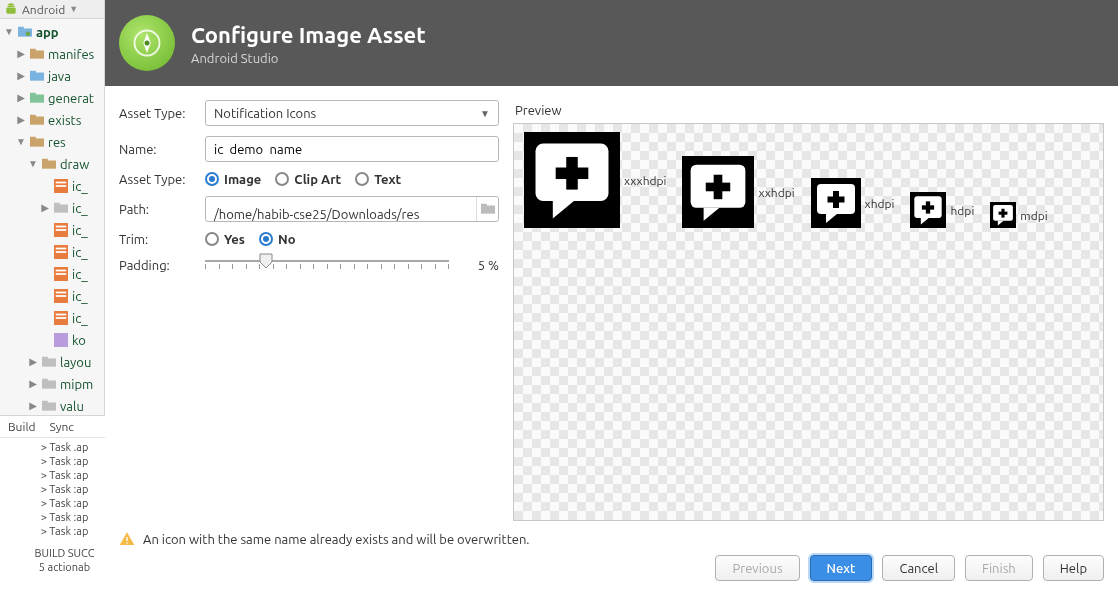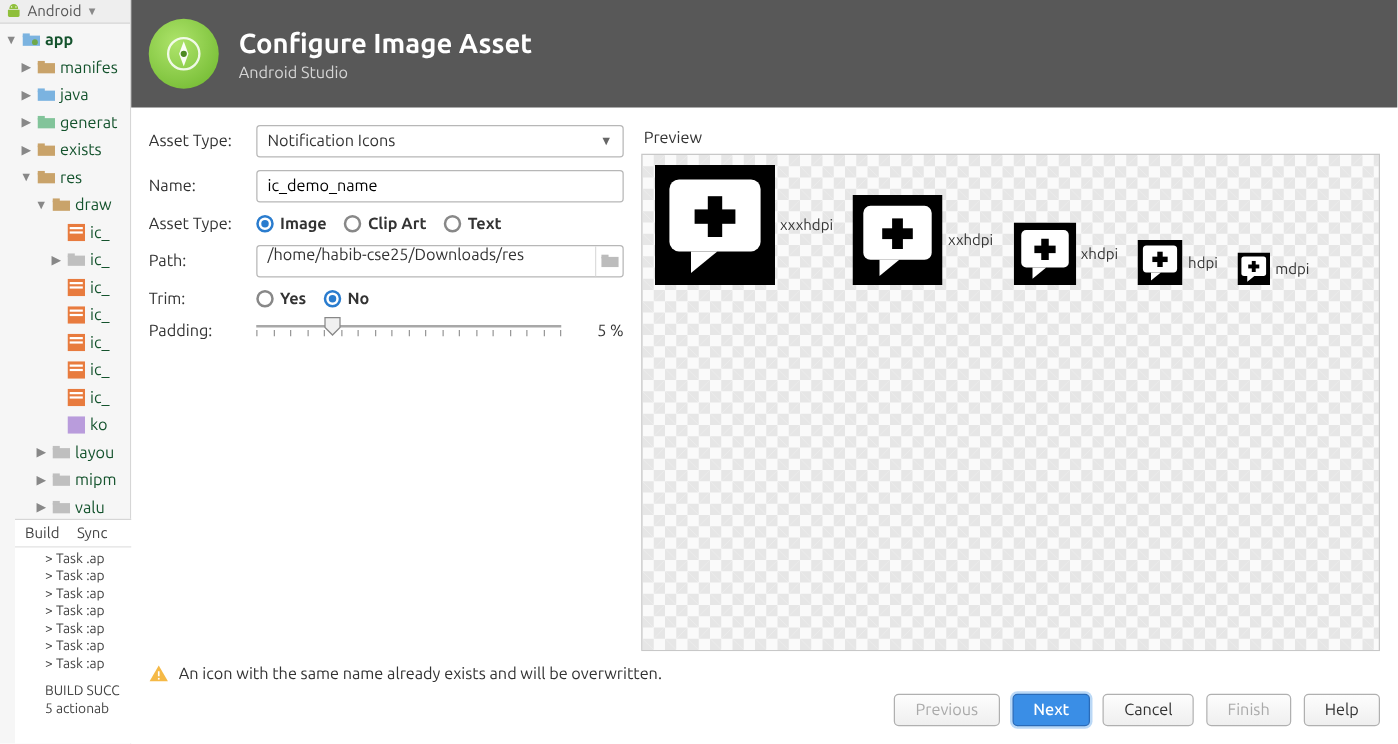--- a/index.html
+++ b/index.html
@@ -36,21 +36,21 @@
   .form-row { display:flex; align-items:center; margin-bottom:10px; }
   .form-label { width:86px; font-size:13px; color:#333; }
   .combo { flex:1; height:26px; border:1px solid #b7b7b7; border-radius:3px; background:#fff; display:flex; align-items:center; padding:0 8px; font-size:13px; justify-content:space-between; }
   .combo .arrow { font-size:10px; color:#666; }
   .text-input { flex:1; height:26px; border:1px solid #b7b7b7; border-radius:3px; padding:0 8px; font-size:13px; background:#fff; font-family:inherit; }
   .radio-group { display:flex; gap:14px; align-items:center;font-weight:bold; }
   .radio { display:flex; align-items:center; gap:5px; font-size:13px; }
   .radio-circle { width:14px; height:14px; border-radius:50%; border:2px solid #888; position:relative; }
   .radio-circle.checked { border-color:#2a7cce; }
   .radio-circle.checked::after { content:""; position:absolute; inset:2px; border-radius:50%; background:#2a7cce; }
-  .path-input { display:flex; flex:1; height:26px; border:1px solid #b7b7b7; border-radius:3px; background:#fff; align-items:flex-start; }
+  .path-input { display:flex; flex:1; height:26px; border:1px solid #b7b7b7; border-radius:3px; background:#fff; align-items:flex-end; }
   .path-input span { flex:1; padding:0 8px; font-size:13px; white-space:nowrap; overflow:hidden; }
   .path-input .browse { width:22px; height:100%; display:flex; align-items:center; justify-content:center; border-left:1px solid #ddd; }
 
   .slider-wrap { flex:1; display:flex; align-items:center; gap:10px; }
   .slider-track { flex:1; height:18px; position:relative; }
   .slider-track .rail { position:absolute; left:0; right:0; top:4px; height:2px; background:#a8a8a8; }
   .slider-track .ticks { position:absolute; left:0; right:0; top:8px; height:6px; display:flex; justify-content:space-between; }
   .slider-track .ticks i { width:1px; height:5px; background:#999; }
   .slider-thumb { position:absolute; top:-3px; width:14px; height:16px; left:25%; transform:translateX(-50%); }
   .slider-val { width:40px; text-align:right; font-size:13px; }
@@ -73,21 +73,21 @@
 
   .warning { display:flex; align-items:center; gap:8px; padding:10px 14px 0 14px; font-size:13px; color:#333; }
   .warn-icon { width:16px; height:16px; }
 
   .dlg-footer { height:48px; border-top:0; display:flex; align-items:center; justify-content:flex-end; gap:10px; padding:0 14px 6px 14px; }
   .btn { height:26px; padding:0 16px; border:1px solid #b0b0b0; border-radius:4px; background:linear-gradient(#fdfdfd,#efefef); font-size:13px; color:#333; display:flex; align-items:center; }
   .btn.disabled { color:#aaa; }
   .btn.primary { background:#3a8ee6; border-color:#2a6bb8; color:#fff; font-weight:500; box-shadow: 0 0 0 2px rgba(58,142,230,0.35); }
 
   
-  .console-strip { position:absolute; left:12px; top:415px; width:105px; height:180px; background:#fff; border-top:1px solid #d6d6d6; font-family: monospace; font-size:11px; color:#444; overflow:hidden;}
+  .console-strip { position:absolute; left:0; top:415px; width:105px; height:180px; background:#fff; border-top:1px solid #d6d6d6; font-family: monospace; font-size:11px; color:#444; overflow:hidden;text-align:center;}
   .console-tabs { display:flex; gap:14px; padding:4px 8px; font-family:"Ubuntu",Arial,sans-serif; font-size:12px; border-bottom:1px solid #e2e2e2;}
   .console-lines { padding:2px 0 0 24px; line-height:14px; white-space:nowrap;}
 </style>
 </head>
 <body>
 
 <div class="left-panel">
   <div class="left-header">
     <svg class="android-icon" viewBox="0 0 24 24">
         <path fill="#8fbf3a" d="M6 8a6 6 0 0112 0v1H6zM4 10h16v8a2 2 0 01-2 2H6a2 2 0 01-2-2z"></path>

